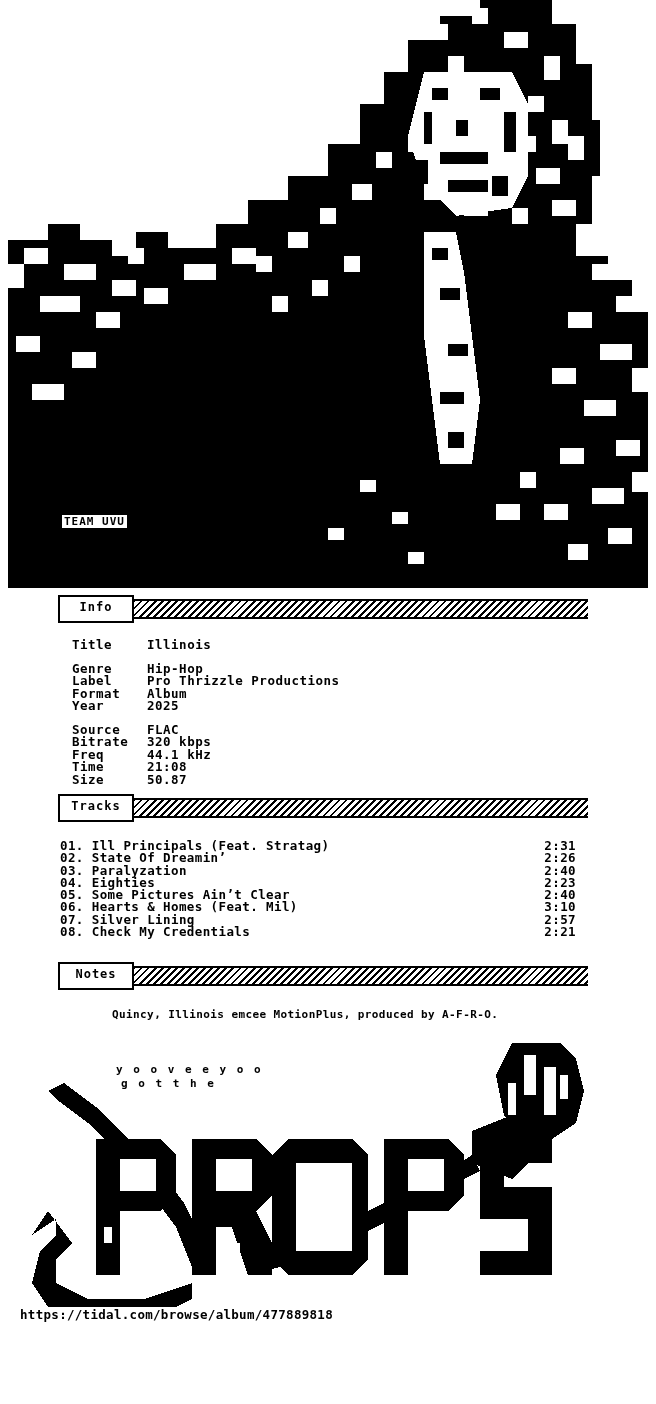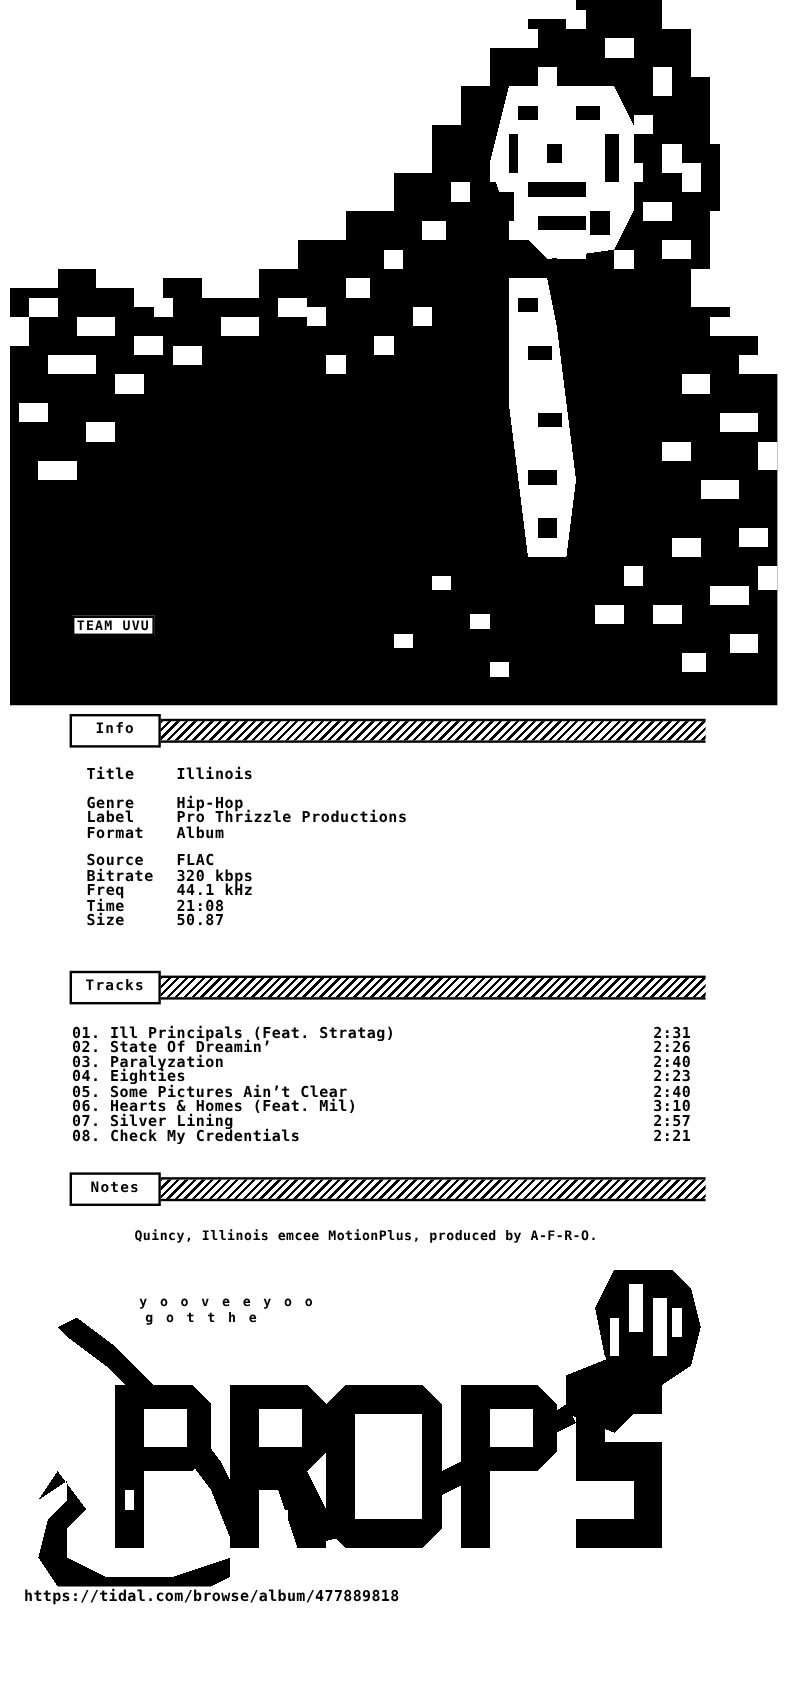--- a/index.html
+++ b/index.html
@@ -285,29 +285,30 @@
   <div class="sec-label">Info</div>
   <div class="sec-bar"></div>
 </div>
 
 <div class="info-block">
   <div class="info-row"><span class="info-key">Title</span><span class="info-val">Illinois</span></div>
   <div class="gap"></div>
   <div class="info-row"><span class="info-key">Genre</span><span class="info-val">Hip-Hop</span></div>
   <div class="info-row"><span class="info-key">Label</span><span class="info-val">Pro Thrizzle Productions</span></div>
   <div class="info-row"><span class="info-key">Format</span><span class="info-val">Album</span></div>
+  <div class="info-row"><span class="info-key">Year</span><span class="info-val">2025</span></div>
   <div class="gap"></div>
   <div class="info-row"><span class="info-key">Source</span><span class="info-val">FLAC</span></div>
   <div class="info-row"><span class="info-key">Bitrate</span><span class="info-val">320 kbps</span></div>
   <div class="info-row"><span class="info-key">Freq</span><span class="info-val">44.1 kHz</span></div>
   <div class="info-row"><span class="info-key">Time</span><span class="info-val">21:08</span></div>
   <div class="info-row"><span class="info-key">Size</span><span class="info-val">50.87</span></div>
 </div>
 
-<div class="section-head" style="margin-top:35px">
+<div class="section-head" style="margin-top:8px">
   <div class="sec-label">Tracks</div>
   <div class="sec-bar"></div>
 </div>
 
 <div class="tracks-block">
   <div class="track-row"><span class="track-name">01. Ill Principals (Feat. Stratag)</span><span class="track-time">2:31</span></div>
   <div class="track-row"><span class="track-name">02. State Of Dreamin’</span><span class="track-time">2:26</span></div>
   <div class="track-row"><span class="track-name">03. Paralyzation</span><span class="track-time">2:40</span></div>
   <div class="track-row"><span class="track-name">04. Eighties</span><span class="track-time">2:23</span></div>
   <div class="track-row"><span class="track-name">05. Some Pictures Ain’t Clear</span><span class="track-time">2:40</span></div>

